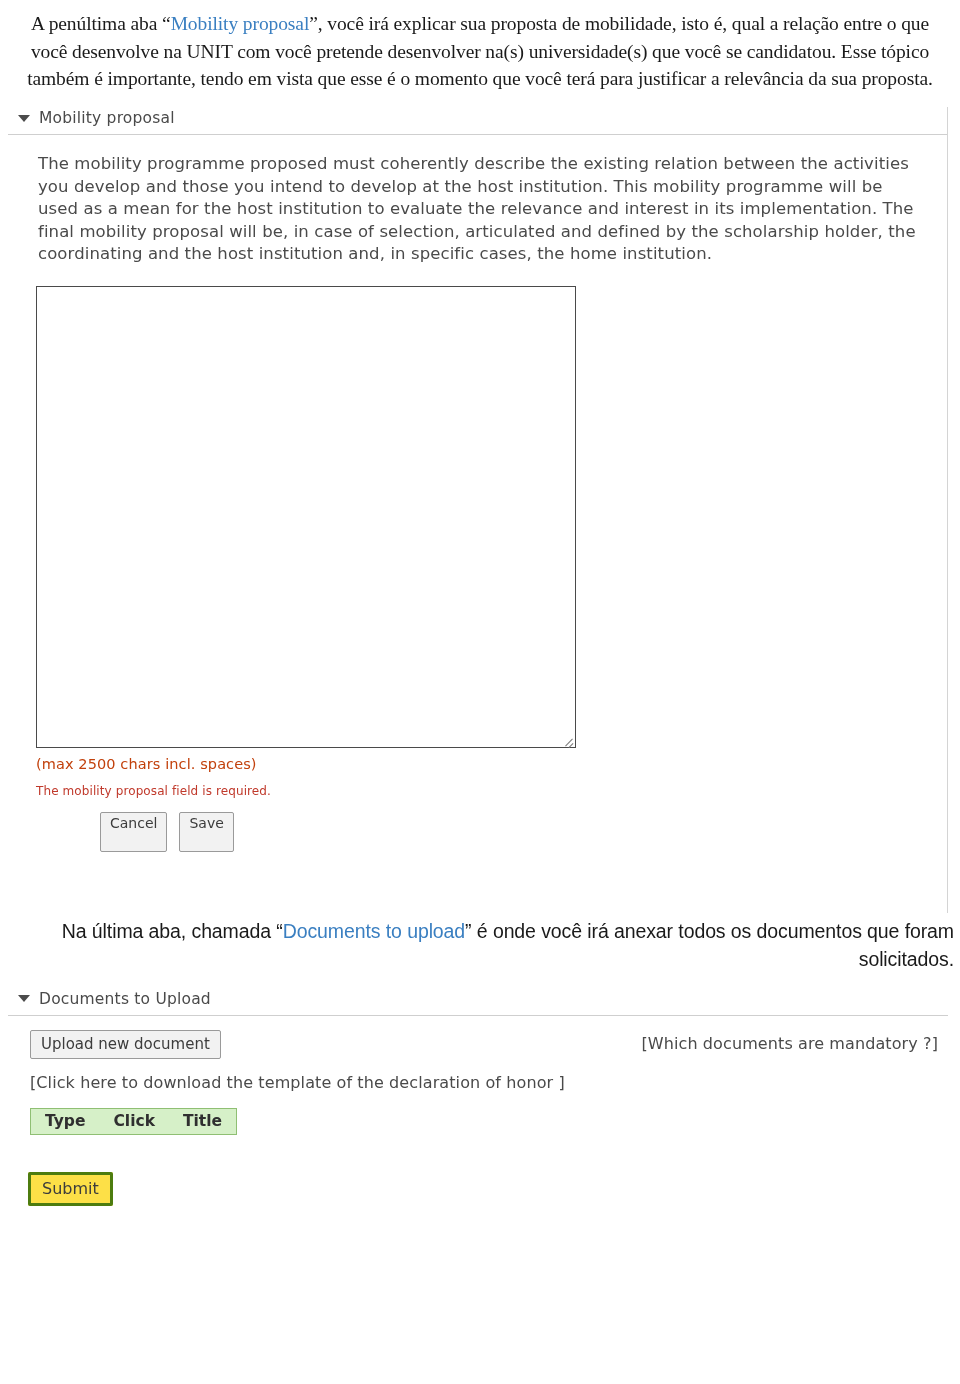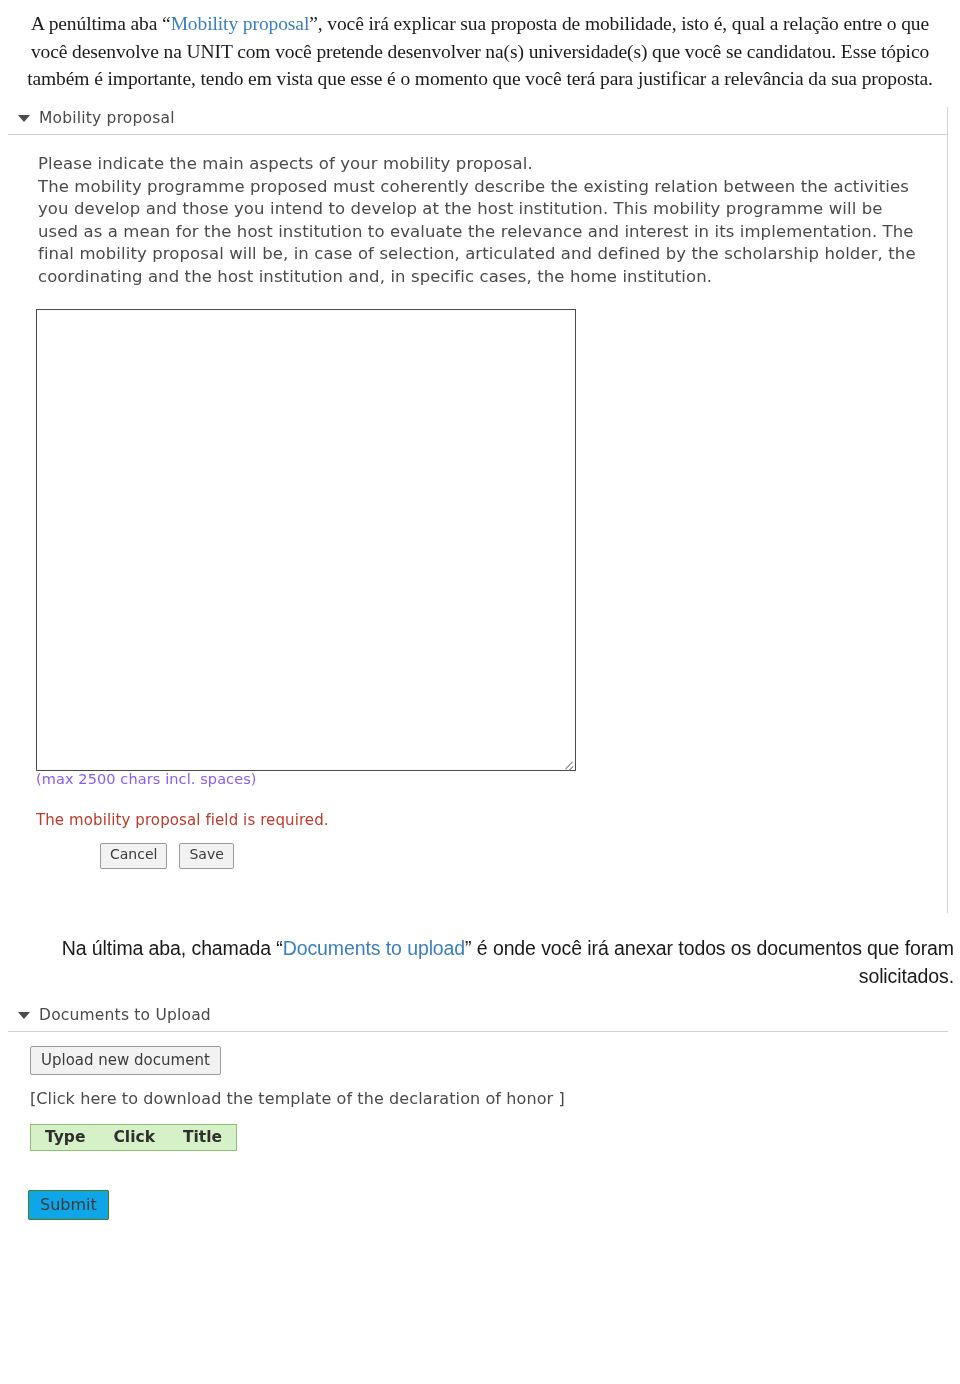--- a/index.html
+++ b/index.html
@@ -119,45 +119,45 @@
     bottom: 3px;
   }
   .textarea-box .grip:after {
     width: 6px;
     transform: rotate(-45deg);
     right: 0;
     bottom: 0px;
   }
 
   .maxchars {
-    margin: 0 0 0 36px;
+    margin: 8px 0 0 36px;
     font-size: 14.5px;
-    color: #8b5cf6;
+    color: #c2410c;
     letter-spacing: 0.1px;
   }
   .errmsg {
-    margin: 24px 0 0 36px;
-    font-size: 15px;
+    margin: 12px 0 0 36px;
+    font-size: 12px;
     color: #c0392b;
     letter-spacing: 0.1px;
   }
   .btn-row {
     margin: 14px 0 0 100px;
     display: flex;
     gap: 12px;
     align-items: center;
   }
   .btn {
     font-family: "DejaVu Sans", sans-serif;
     font-size: 14px;
     color: #3c3c3c;
     background: #f2f2f2;
     border: 1px solid #9a9a9a;
     border-radius: 2px;
-    padding: 3px 9px 6px 9px;
+    padding: 3px 9px 20px 9px;
     line-height: 1.1;
   }
 
   .rule-right {
     position: absolute;
     right: 12px;
     width: 1px;
     background: #d4d4d4;
   }
 
@@ -200,22 +200,22 @@
     color: #2f2f2f;
     font-weight: 700;
   }
   .submit-row {
     margin: 44px 0 0 28px;
   }
   .btn-submit {
     font-family: "DejaVu Sans", sans-serif;
     font-size: 16px;
     color: #3c3c3c;
-    background: #0ea5e9;
-    border: 1px solid #4d7c0f;
+    background: #fde047;
+    border: 3px solid #4d7c0f;
     border-radius: 2px;
     padding: 4px 11px 5px 11px;
   }
 </style>
 </head>
 <body>
 
 <div class="page">
 
   <p class="para" id="intro-para">
@@ -224,21 +224,20 @@
 
   <div class="shot" style="margin-top:14px;">
     <div class="rule-right" style="top:0; height:806px;"></div>
 
     <div class="shot-header">
       <span class="tri"></span>
       <span class="shot-header-label">Mobility proposal</span>
     </div>
 
     <div class="instr">
-      <span class="line1">Please indicate the main aspects of your mobility proposal.</span>
       <span class="body">The mobility programme proposed must coherently describe the existing relation between the activities you develop and those you intend to develop at the host institution. This mobility programme will be used as a mean for the host institution to evaluate the relevance and interest in its implementation. The final mobility proposal will be, in case of selection, articulated and defined by the scholarship holder, the coordinating and the host institution and, in specific cases, the home institution.</span>
     </div>
 
     <div class="textarea-box">
       <span class="grip"></span>
     </div>
 
     <div class="maxchars">(max 2500 chars incl. spaces)</div>
     <div class="errmsg">The mobility proposal field is required.</div>
 
@@ -253,20 +252,21 @@
   </p>
 
   <div class="shot" style="margin-top:14px;">
     <div class="shot-header">
       <span class="tri"></span>
       <span class="shot-header-label">Documents to Upload</span>
     </div>
 
     <div class="upload-row">
       <span class="btn-upload">Upload new document</span>
+      <span class="mandatory">[Which documents are mandatory ?]</span>
     </div>
 
     <div class="template-link">[Click here to download the template of the declaration of honor ]</div>
 
     <div class="green-head">
       <span>Type</span>
       <span>Click</span>
       <span>Title</span>
     </div>
 

